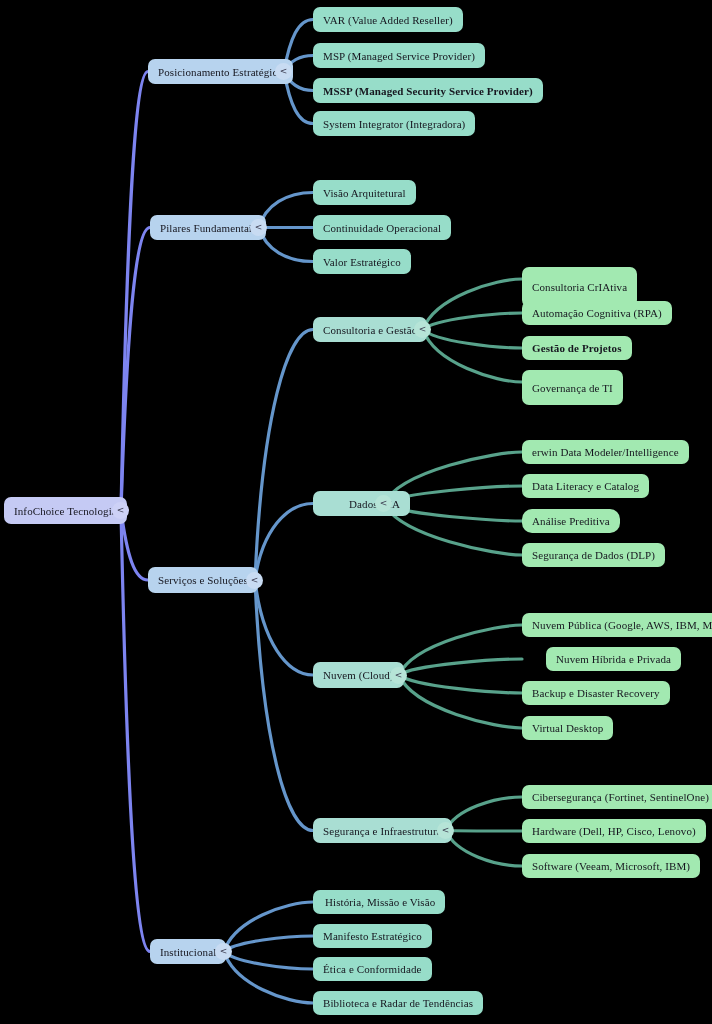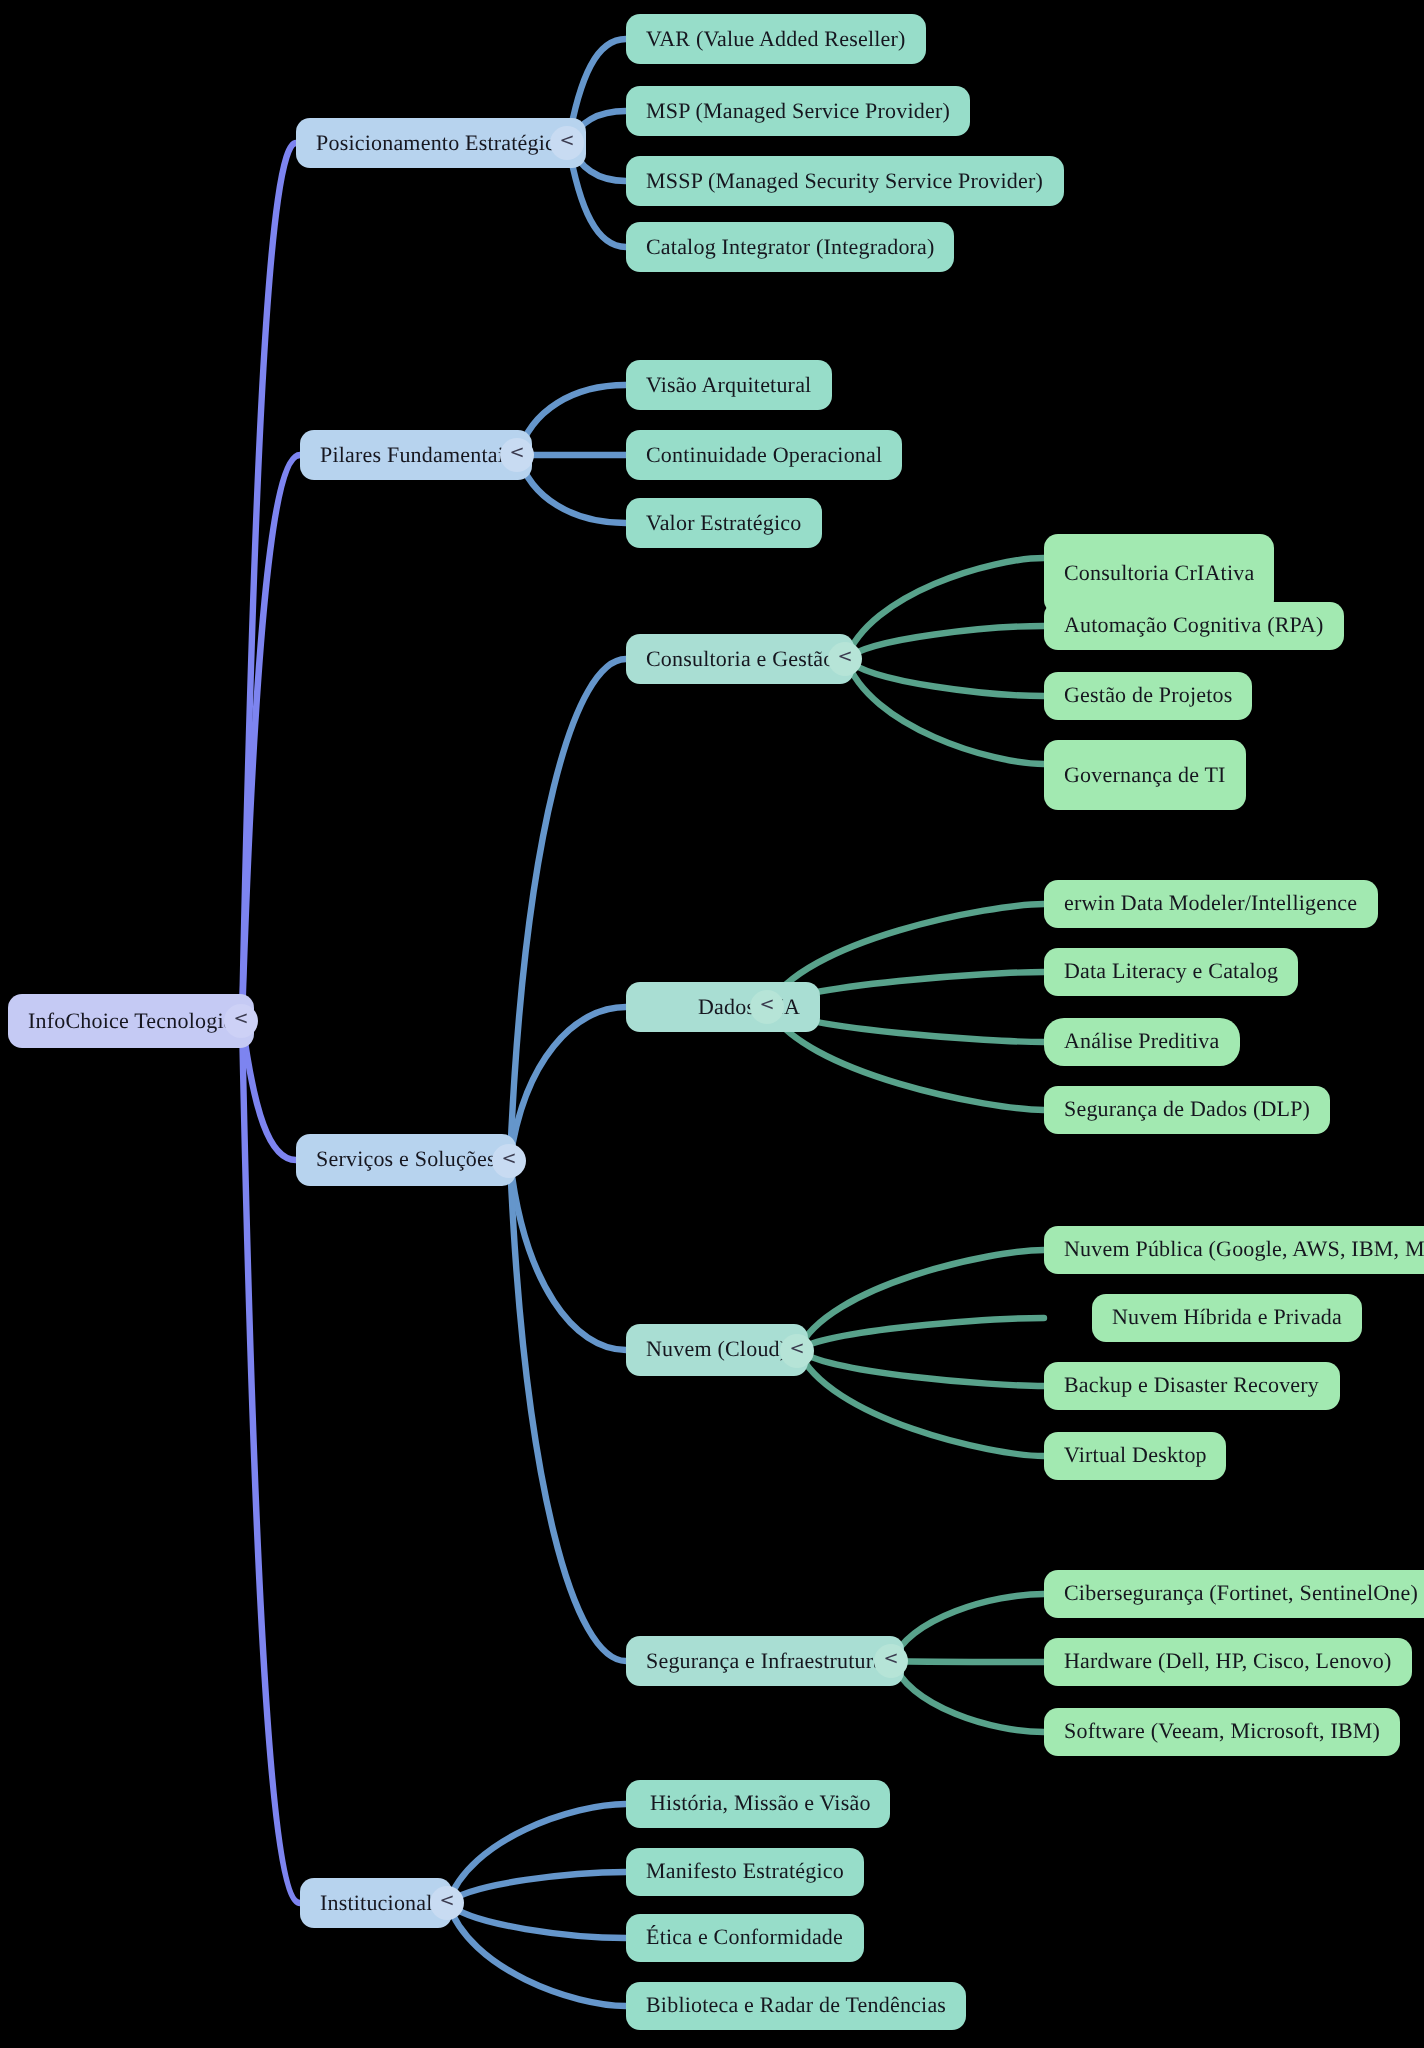--- a/index.html
+++ b/index.html
@@ -117,25 +117,25 @@
     </div>
     <div class="node tone-blue" style="left: 150px; top: 939px; min-width: 64px; height: 25px;">
       <span>Institucional</span>
     </div>
     <div class="node tone-teal" style="left: 313px; top: 7px; min-width: 124px; height: 25px;">
       <span>VAR (Value Added Reseller)</span>
     </div>
     <div class="node tone-teal" style="left: 313px; top: 43px; min-width: 145px; height: 25px;">
       <span>MSP (Managed Service Provider)</span>
     </div>
-    <div class="node tone-teal" style="left: 313px; top: 78px; min-width: 180px; height: 25px;">
+    <div class="node tone-teal" style="left: 313px; top: 78px; min-width: 180px; height: 25px; font-weight: bold;">
       <span>MSSP (Managed Security Service Provider)</span>
     </div>
     <div class="node tone-teal" style="left: 313px; top: 111px; min-width: 137px; height: 25px;">
-      <span>Catalog Integrator (Integradora)</span>
+      <span>System Integrator (Integradora)</span>
     </div>
     <div class="node tone-teal" style="left: 313px; top: 180px; min-width: 87px; height: 25px;">
       <span>Visão Arquitetural</span>
     </div>
     <div class="node tone-teal" style="left: 313px; top: 215px; min-width: 125px; height: 25px;">
       <span>Continuidade Operacional</span>
     </div>
     <div class="node tone-teal" style="left: 313px; top: 249px; min-width: 85px; height: 25px;">
       <span>Valor Estratégico</span>
     </div>
@@ -162,21 +162,21 @@
     </div>
     <div class="node tone-teal" style="left: 313px; top: 991px; min-width: 148px; height: 24px;">
       <span>Biblioteca e Radar de Tendências</span>
     </div>
     <div class="node tone-green" style="left: 522px; top: 267px; min-width: 97px; height: 40px;">
       <span>Consultoria CrIAtiva</span>
     </div>
     <div class="node tone-green" style="left: 522px; top: 301px; min-width: 123px; height: 24px;">
       <span>Automação Cognitiva (RPA)</span>
     </div>
-    <div class="node tone-green" style="left: 522px; top: 336px; min-width: 88px; height: 24px;">
+    <div class="node tone-green" style="left: 522px; top: 336px; min-width: 88px; height: 24px; font-weight: bold;">
       <span>Gestão de Projetos</span>
     </div>
     <div class="node tone-green" style="left: 522px; top: 370px; min-width: 84px; height: 35px;">
       <span>Governança de TI</span>
     </div>
     <div class="node tone-green" style="left: 522px; top: 440px; min-width: 142px; height: 24px;">
       <span>erwin Data Modeler/Intelligence</span>
     </div>
     <div class="node tone-green" style="left: 522px; top: 474px; min-width: 107px; height: 24px;">
       <span>Data Literacy e Catalog</span>

